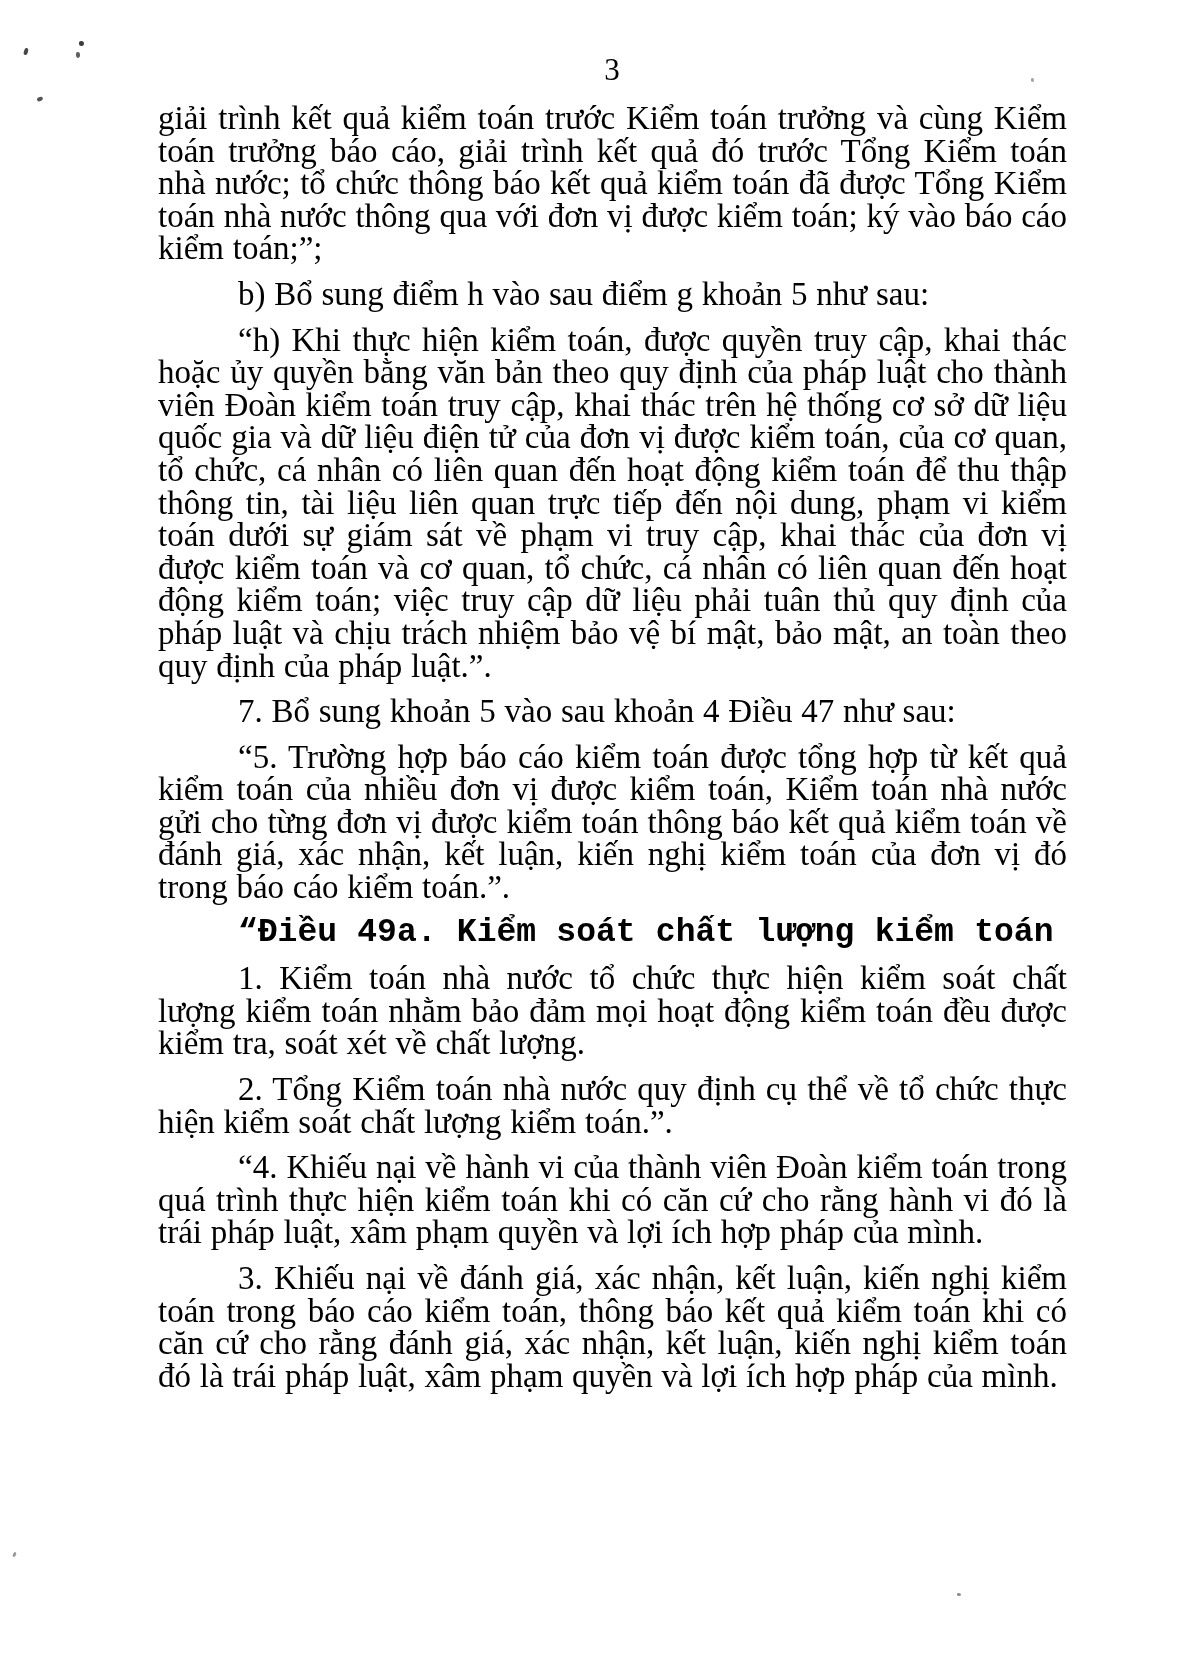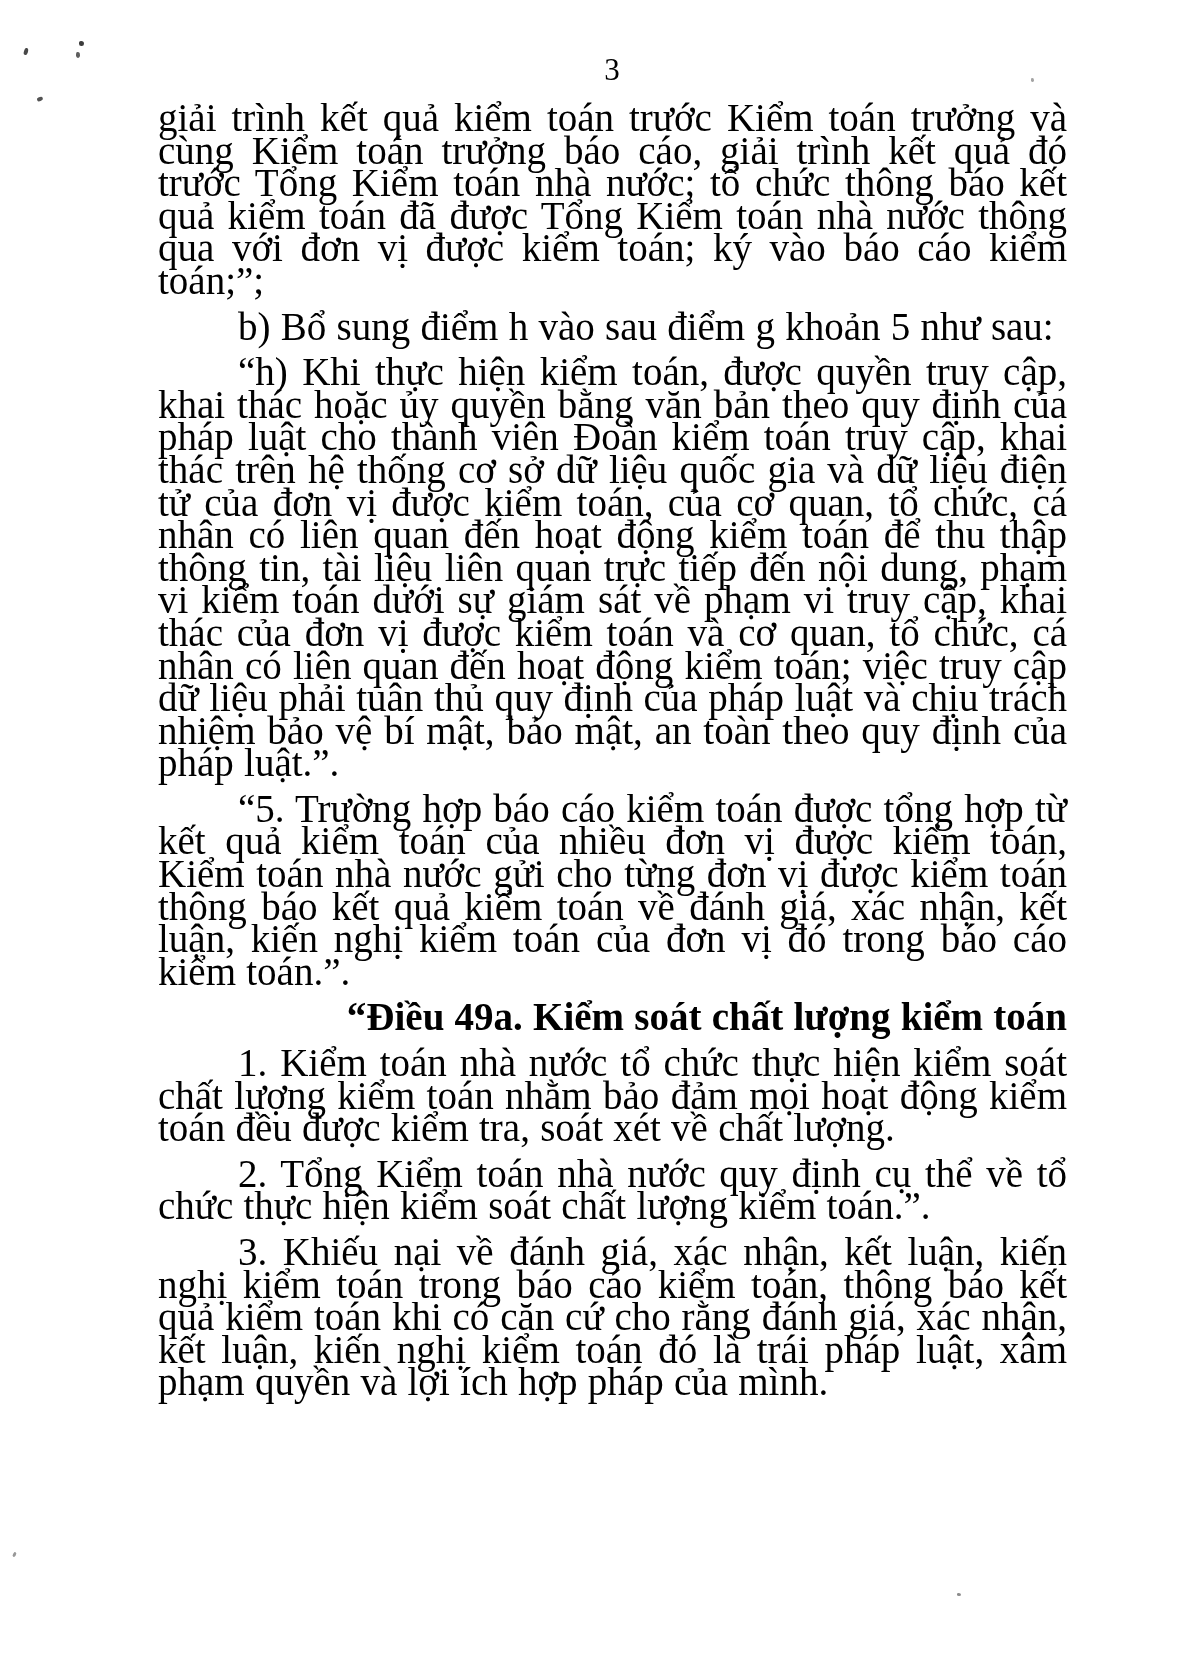--- a/index.html
+++ b/index.html
@@ -26,35 +26,36 @@
     font-size: 31px;
     letter-spacing: 1px;
   }
   .content {
     position: absolute;
     left: 158px;
     top: 102px;
     width: 909px;
   }
   .para {
-    font-size: 39px;
+    font-size: 33px;
     line-height: 32.6px;
     text-align: justify;
     margin-top: 13px;
     word-spacing: 0.5px;
   }
   .para.cont {
     margin-top: 0;
   }
   .para.indent {
     text-indent: 80px;
   }
   .para.bold {
     font-weight: bold;
-    text-align: right;
+    text-align: left;
+    font-family: Liberation Mono, monospace;
   }
   
   .speck {
     position: absolute;
     background: #1a1a1a;
     border-radius: 40% 60% 50% 50%;
   }
   .speck.s1 { left: 24px;  top: 48px;   width: 4px; height: 7px; transform: rotate(18deg); opacity: .8; }
   .speck.s2 { left: 79px;  top: 41px;   width: 5px; height: 5px; opacity: .85; }
   .speck.s3 { left: 76px;  top: 52px;   width: 4px; height: 6px; opacity: .7; }
@@ -71,32 +72,34 @@
   <div class="page-number">3</div>
 
   <div class="content">
 
     <p class="para cont">giải trình kết quả kiểm toán trước Kiểm toán trưởng và cùng Kiểm toán trưởng báo cáo, giải trình kết quả đó trước Tổng Kiểm toán nhà nước; tổ chức thông báo kết quả kiểm toán đã được Tổng Kiểm toán nhà nước thông qua với đơn vị được kiểm toán; ký vào báo cáo kiểm toán;”;</p>
 
     <p class="para indent">b) Bổ sung điểm h vào sau điểm g khoản 5 như sau:</p>
 
     <p class="para indent">“h) Khi thực hiện kiểm toán, được quyền truy cập, khai thác hoặc ủy quyền bằng văn bản theo quy định của pháp luật cho thành viên Đoàn kiểm toán truy cập, khai thác trên hệ thống cơ sở dữ liệu quốc gia và dữ liệu điện tử của đơn vị được kiểm toán, của cơ quan, tổ chức, cá nhân có liên quan đến hoạt động kiểm toán để thu thập thông tin, tài liệu liên quan trực tiếp đến nội dung, phạm vi kiểm toán dưới sự giám sát về phạm vi truy cập, khai thác của đơn vị được kiểm toán và cơ quan, tổ chức, cá nhân có liên quan đến hoạt động kiểm toán; việc truy cập dữ liệu phải tuân thủ quy định của pháp luật và chịu trách nhiệm bảo vệ bí mật, bảo mật, an toàn theo quy định của pháp luật.”.</p>
 
+    <p class="para indent">7. Bổ sung khoản 5 vào sau khoản 4 Điều 47 như sau:</p>
 
     <p class="para indent">“5. Trường hợp báo cáo kiểm toán được tổng hợp từ kết quả kiểm toán của nhiều đơn vị được kiểm toán, Kiểm toán nhà nước gửi cho từng đơn vị được kiểm toán thông báo kết quả kiểm toán về đánh giá, xác nhận, kết luận, kiến nghị kiểm toán của đơn vị đó trong báo cáo kiểm toán.”.</p>
 
 
     <p class="para indent bold">“Điều 49a. Kiểm soát chất lượng kiểm toán</p>
 
     <p class="para indent">1. Kiểm toán nhà nước tổ chức thực hiện kiểm soát chất lượng kiểm toán nhằm bảo đảm mọi hoạt động kiểm toán đều được kiểm tra, soát xét về chất lượng.</p>
 
 
     <p class="para indent">2. Tổng Kiểm toán nhà nước quy định cụ thể về tổ chức thực hiện kiểm soát chất lượng kiểm toán.”.</p>
 
 
+    <p class="para indent">“4. Khiếu nại về hành vi của thành viên Đoàn kiểm toán trong quá trình thực hiện kiểm toán khi có căn cứ cho rằng hành vi đó là trái pháp luật, xâm phạm quyền và lợi ích hợp pháp của mình.</p>
 
     <p class="para indent">3. Khiếu nại về đánh giá, xác nhận, kết luận, kiến nghị kiểm toán trong báo cáo kiểm toán, thông báo kết quả kiểm toán khi có căn cứ cho rằng đánh giá, xác nhận, kết luận, kiến nghị kiểm toán đó là trái pháp luật, xâm phạm quyền và lợi ích hợp pháp của mình.</p>
 
 
   </div>
 
   <span class="speck s1"></span>
   <span class="speck s2"></span>
   <span class="speck s3"></span>
   <span class="speck s4"></span>

